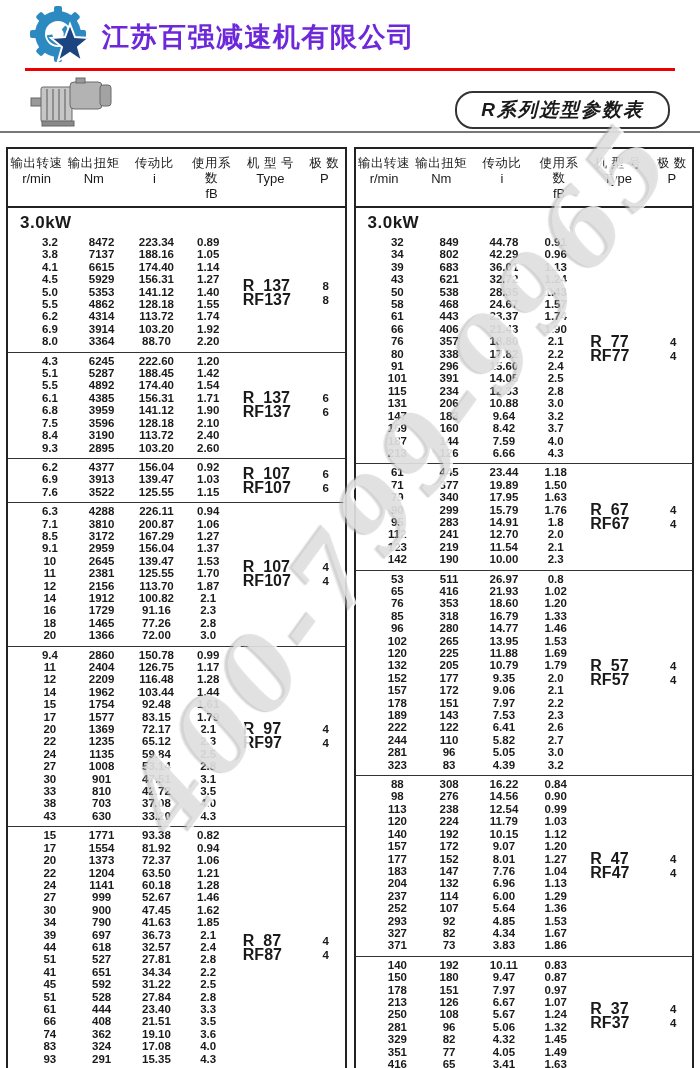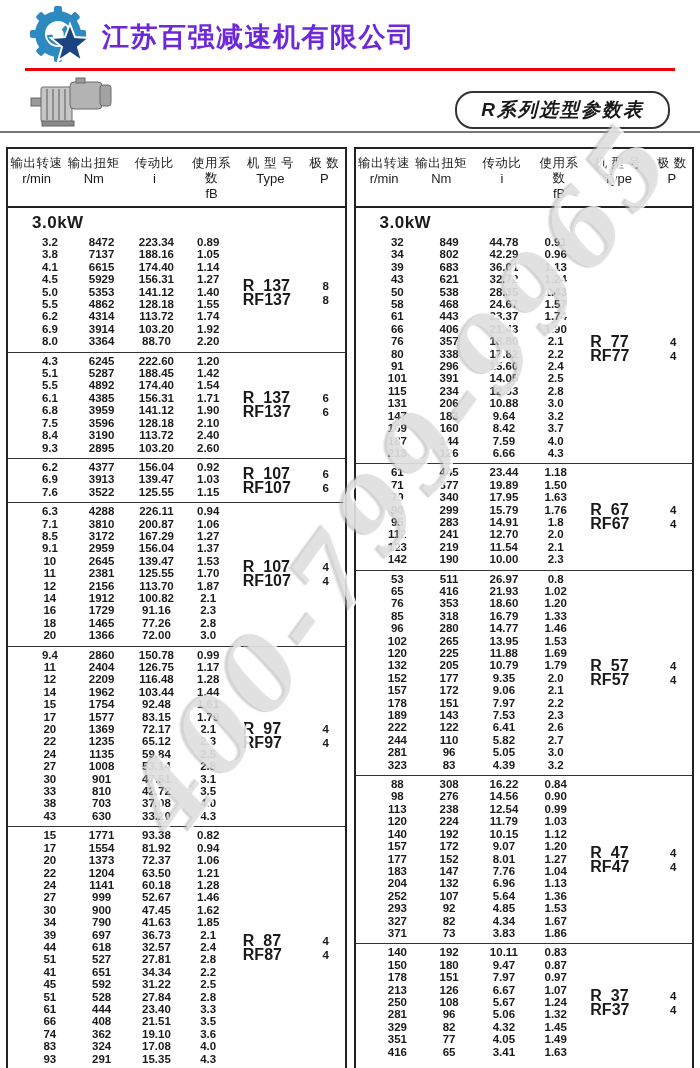--- a/index.html
+++ b/index.html
@@ -19,21 +19,21 @@
   .badge{position:absolute;right:30px;top:21px;border:2px solid #333;border-radius:18px;
          padding:4px 24px;font-size:19px;font-weight:bold;font-style:italic;letter-spacing:2px;background:#fff;}
   .dark-line{height:2px;background:#777;}
   
   .panels{display:flex;gap:7px;padding:14px 6px 0;}
   .panel{flex:1;border:2px solid #222;background:transparent;}
   .panel-header{display:grid;grid-template-columns:17% 17% 19% 15% 20% 12%;padding:7px 0 5px;border-bottom:2px solid #222;}
   .col-h{text-align:center;font-weight:normal;}
   .col-h .zh{display:block;font-size:12.5px;line-height:15px;letter-spacing:0.5px;}
   .col-h .en{display:block;font-size:13px;line-height:15px;}
-  .kw{font-size:17px;font-weight:bold;padding:5px 0 1px 24px;letter-spacing:0.5px;}
+  .kw{font-size:17px;font-weight:bold;padding:5px 0 1px 12px;letter-spacing:0.5px;}
   .blocks .block{position:relative;padding:2px 16px 4px;border-top:1.5px solid #333;}
   .blocks .block:first-child{border-top:none;}
   .row{display:grid;grid-template-columns:17% 17% 19% 15%;}
   .cell{text-align:center;font-size:11.5px;font-weight:bold;line-height:12.4px;white-space:pre;}
   .types{position:absolute;left:68%;top:0;width:32%;height:100%;
          display:flex;flex-direction:column;justify-content:center;}
   .type-row{display:flex;align-items:center;}
   .type-label{width:63%;text-align:left;padding-left:6px;font-size:16px;font-weight:bold;line-height:14px;white-space:pre;}
   .type-poles{width:37%;text-align:center;font-size:11.5px;font-weight:bold;line-height:14px;}
   
@@ -943,20 +943,26 @@
             <span class="cell">7.76</span>
             <span class="cell">1.04</span>
           </div>
           <div class="row">
             <span class="cell">204</span>
             <span class="cell">132</span>
             <span class="cell">6.96</span>
             <span class="cell">1.13</span>
           </div>
           <div class="row">
+            <span class="cell">237</span>
+            <span class="cell">114</span>
+            <span class="cell">6.00</span>
+            <span class="cell">1.29</span>
+          </div>
+          <div class="row">
             <span class="cell">252</span>
             <span class="cell">107</span>
             <span class="cell">5.64</span>
             <span class="cell">1.36</span>
           </div>
           <div class="row">
             <span class="cell">293</span>
             <span class="cell">92</span>
             <span class="cell">4.85</span>
             <span class="cell">1.53</span>

